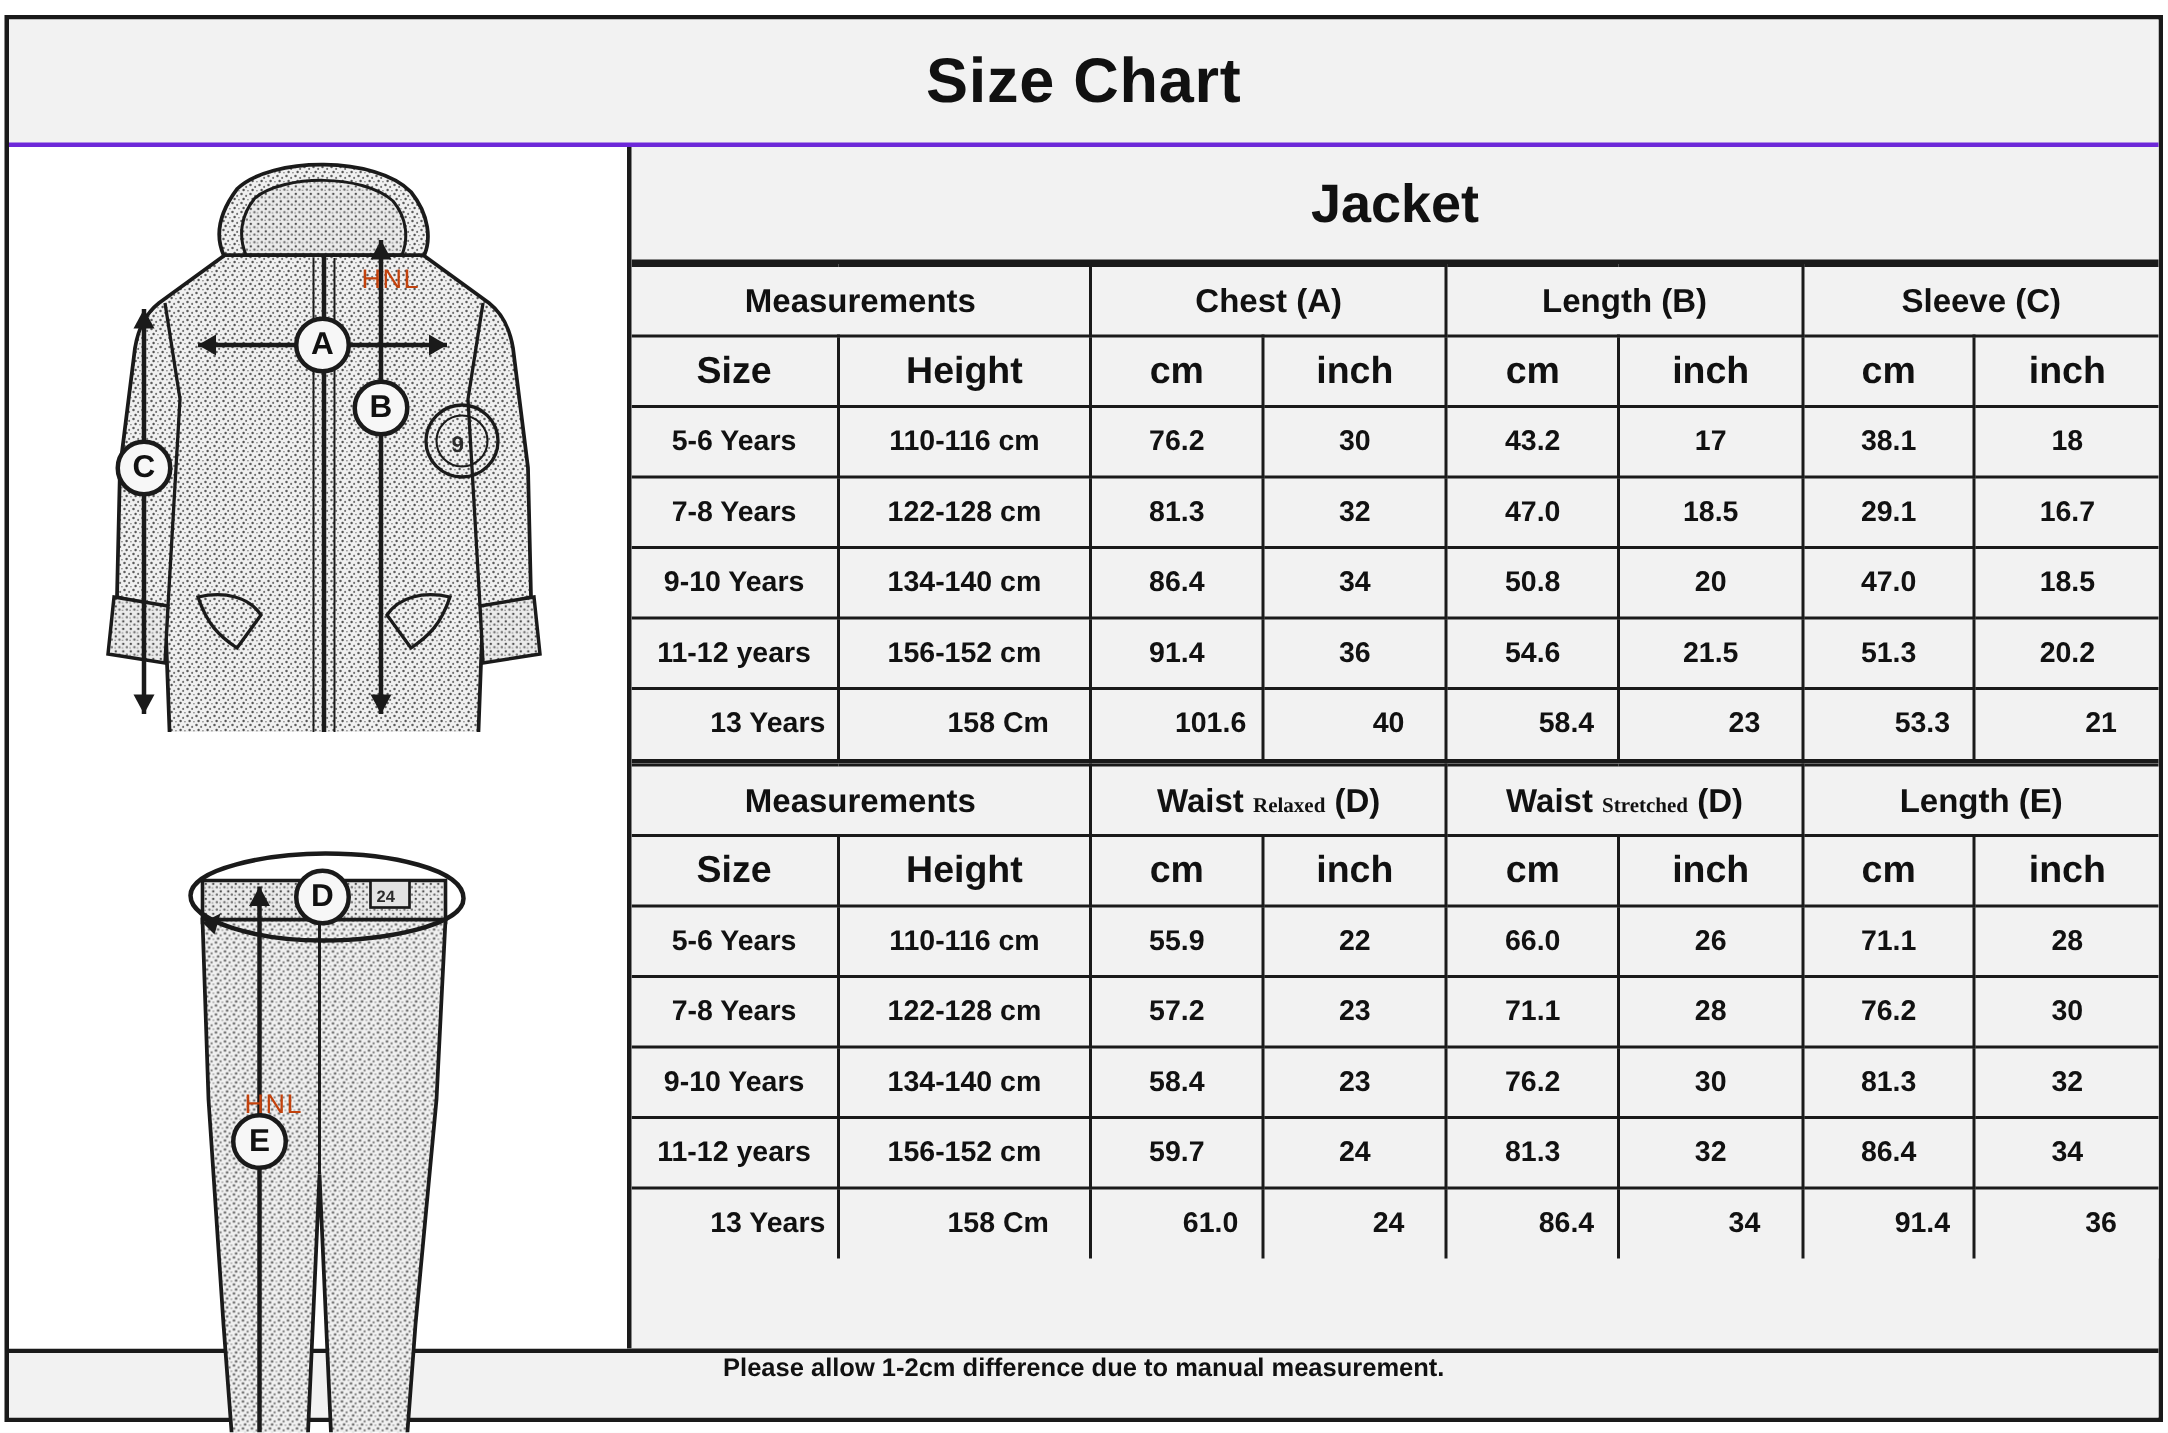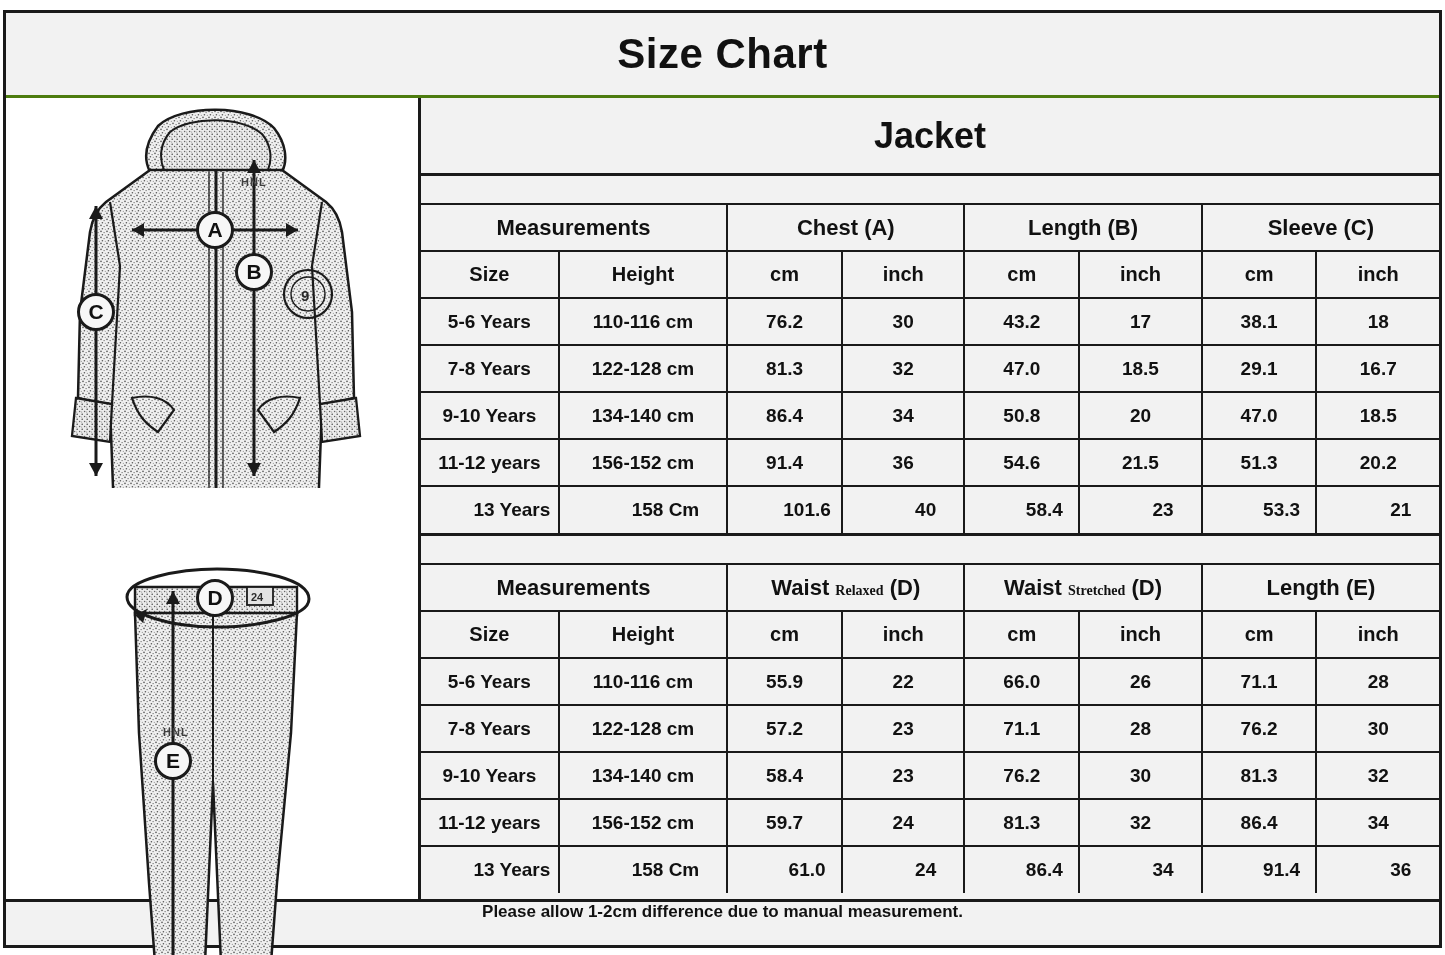--- a/index.html
+++ b/index.html
@@ -23,21 +23,21 @@
     width: 1439px;
     height: 938px;
     border: 3px solid #1a1a1a;
     background: #f2f2f2;
     display: flex;
     flex-direction: column;
   }
   
   .title-bar {
     height: 85px;
-    border-bottom: 3px solid #4d7c0f;
+    border-bottom: 3px solid #6d28d9;
     background: #f2f2f2;
     display: flex;
     align-items: center;
     justify-content: center;
   }
   .title-bar .title {
     font-size: 42px;
     font-weight: bold;
     color: #111;
     letter-spacing: 0.5px;
@@ -53,21 +53,20 @@
     border-right: 3px solid #1a1a1a;
     background: #ffffff;
     position: relative;
   }
   .tables-col {
     flex: 1;
     display: flex;
     flex-direction: column;
     background: #f2f2f2;
     min-width: 0;
-    gap: 27px;
   }
   
   .footer {
     height: 46px;
     border-top: 3px solid #1a1a1a;
     display: flex;
     align-items: flex-start;
     justify-content: center;
     background: #f2f2f2;
   }
@@ -104,21 +103,21 @@
     color: #111;
     padding: 0;
     height: 47px;
     font-size: 19px;
     white-space: nowrap;
   }
   table.size-table th.hgroup {
     font-size: 22px;
   }
   table.size-table tr.subhead th {
-    font-size: 20px;
+    font-size: 25px;
   }
   table.size-table td.size-cell,
   table.size-table td.height-cell {
     font-size: 19px;
   }
   
   table.size-table tr th:first-child,
   table.size-table tr td:first-child { border-left: none; }
   table.size-table tr th:last-child,
   table.size-table tr td:last-child { border-right: none; }
@@ -144,23 +143,23 @@
     display: flex;
     align-items: center;
     justify-content: center;
     font-size: 21px;
     font-weight: bold;
     color: #111;
     z-index: 6;
   }
   .logo-text {
     position: absolute;
-    font-size: 11px;
-    font-weight: bold;
-    color: #404040;
+    font-size: 18px;
+    font-weight: normal;
+    color: #c2410c;
     letter-spacing: 1px;
     z-index: 5;
   }
   svg.tex { display: block; }
 </style>
 </head>
 <body>
 
 <div id="page">
   <div class="sheet">

